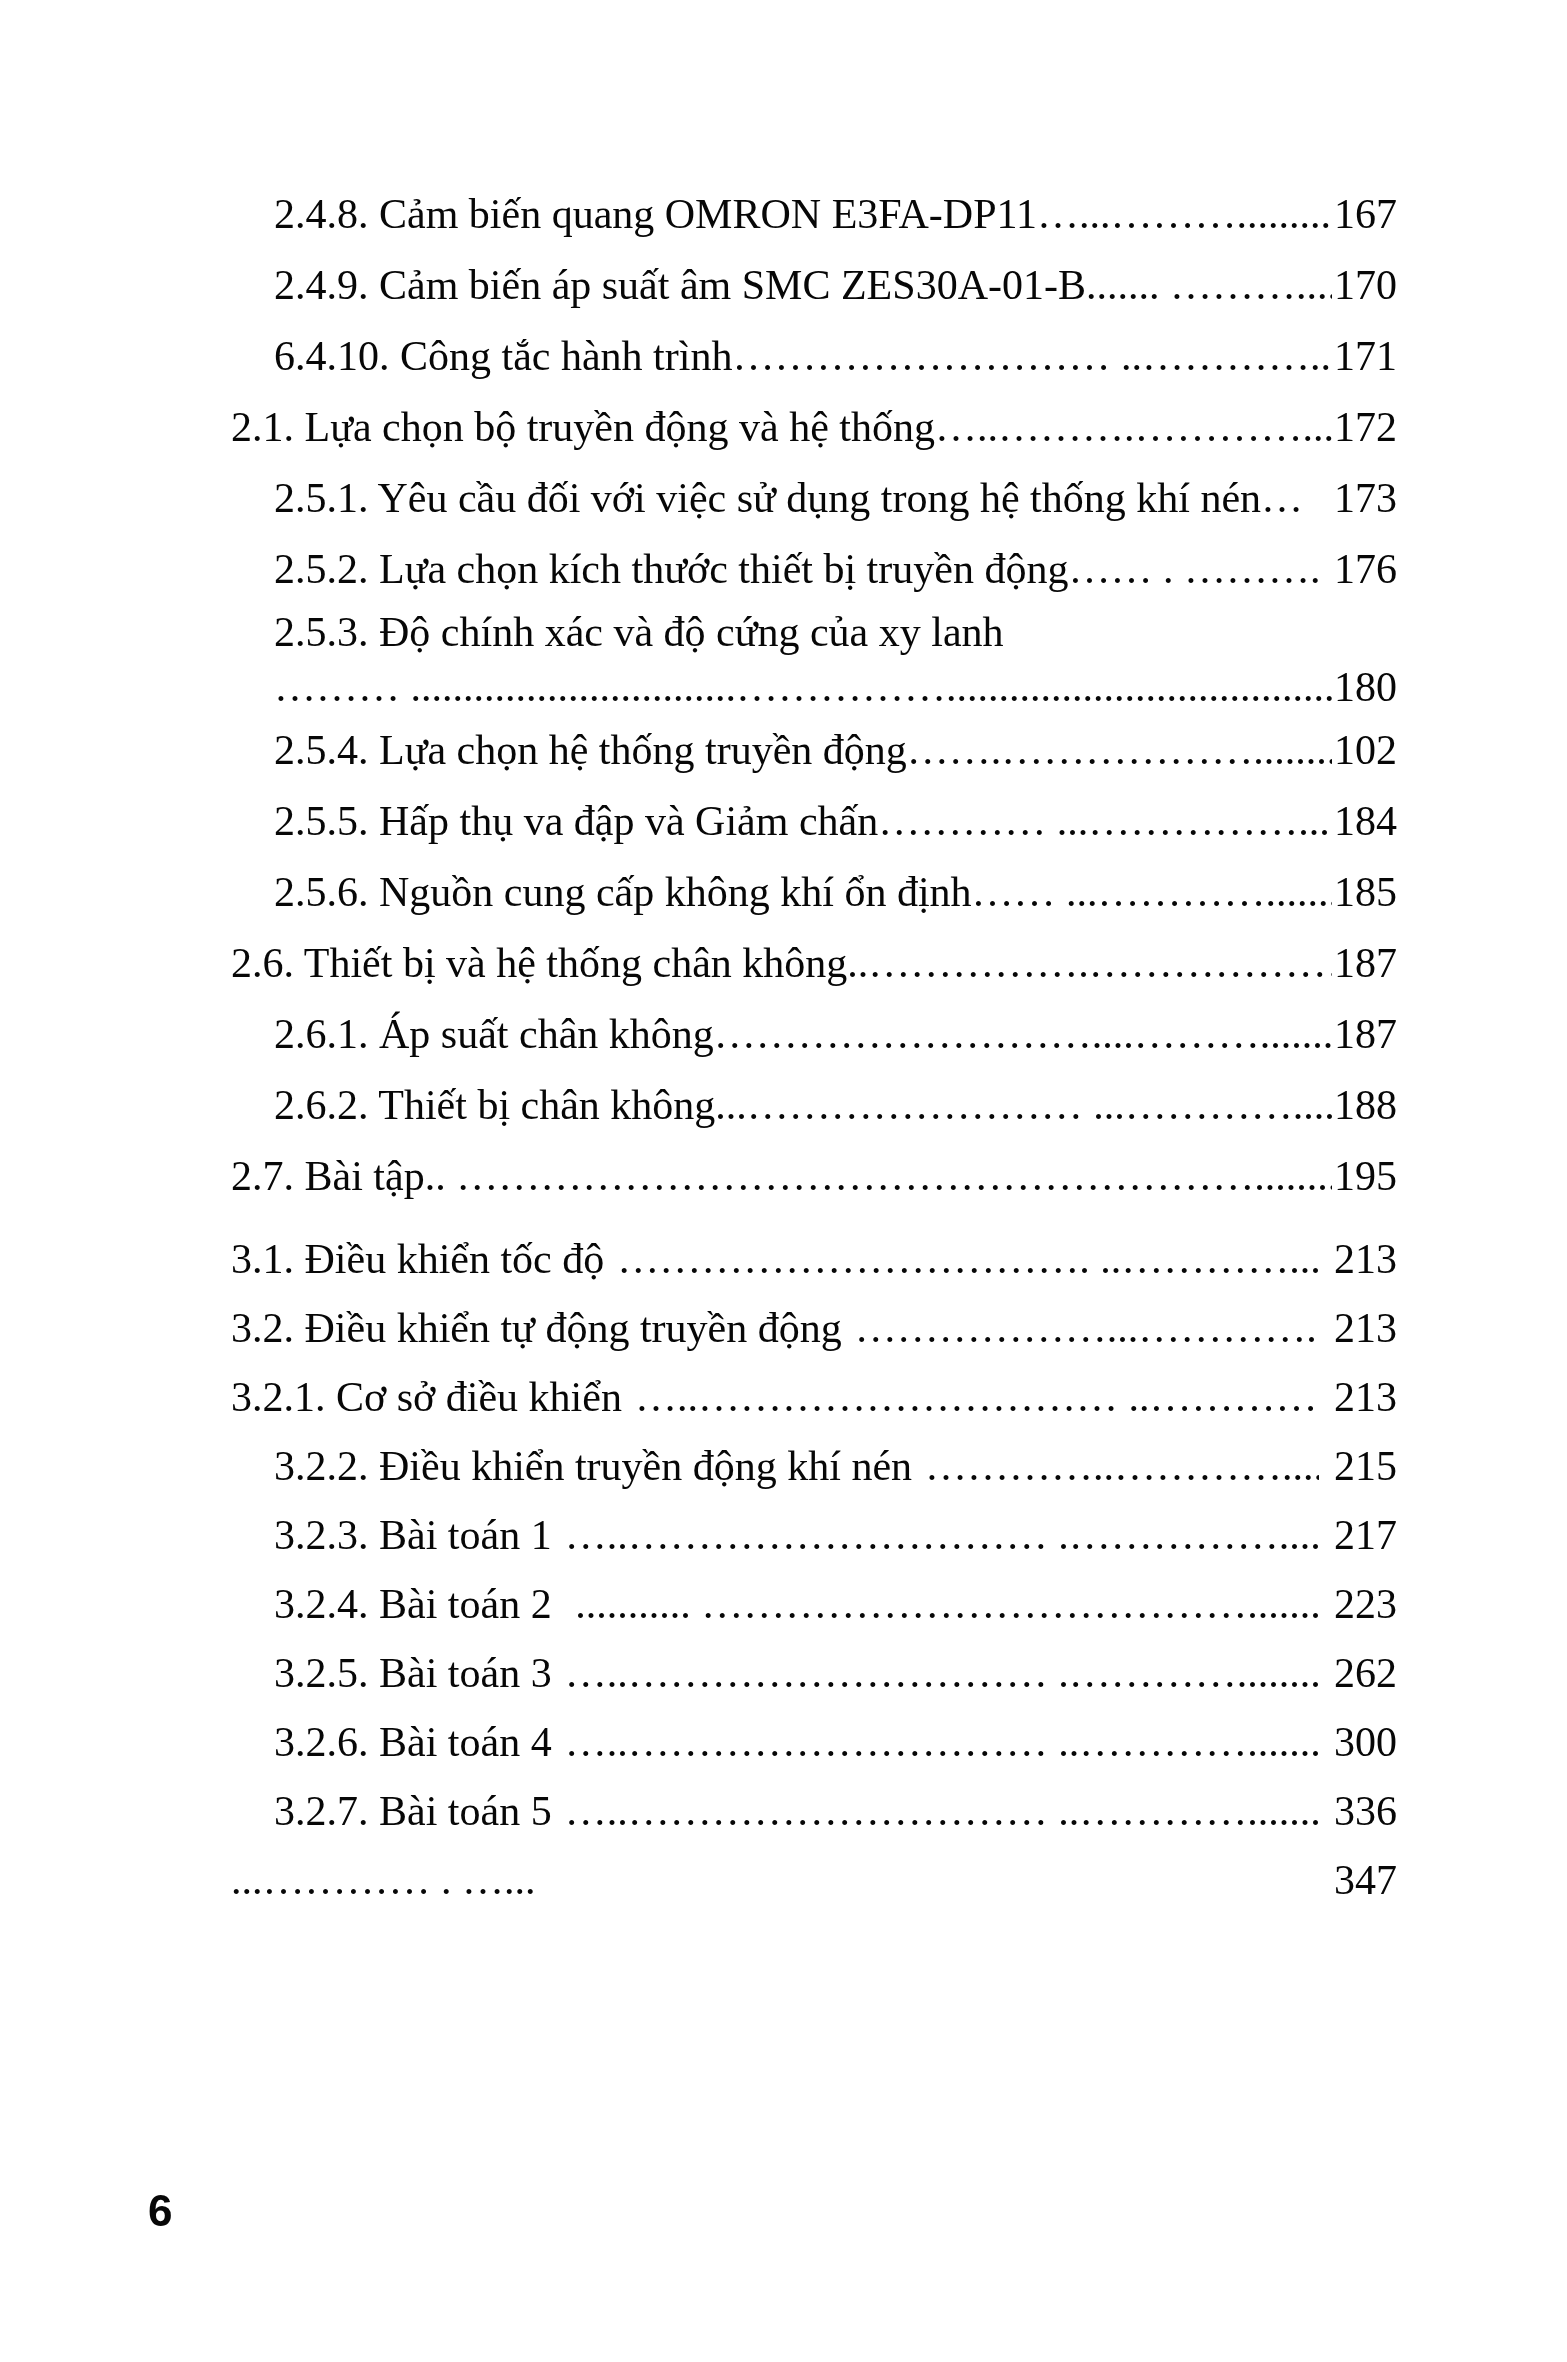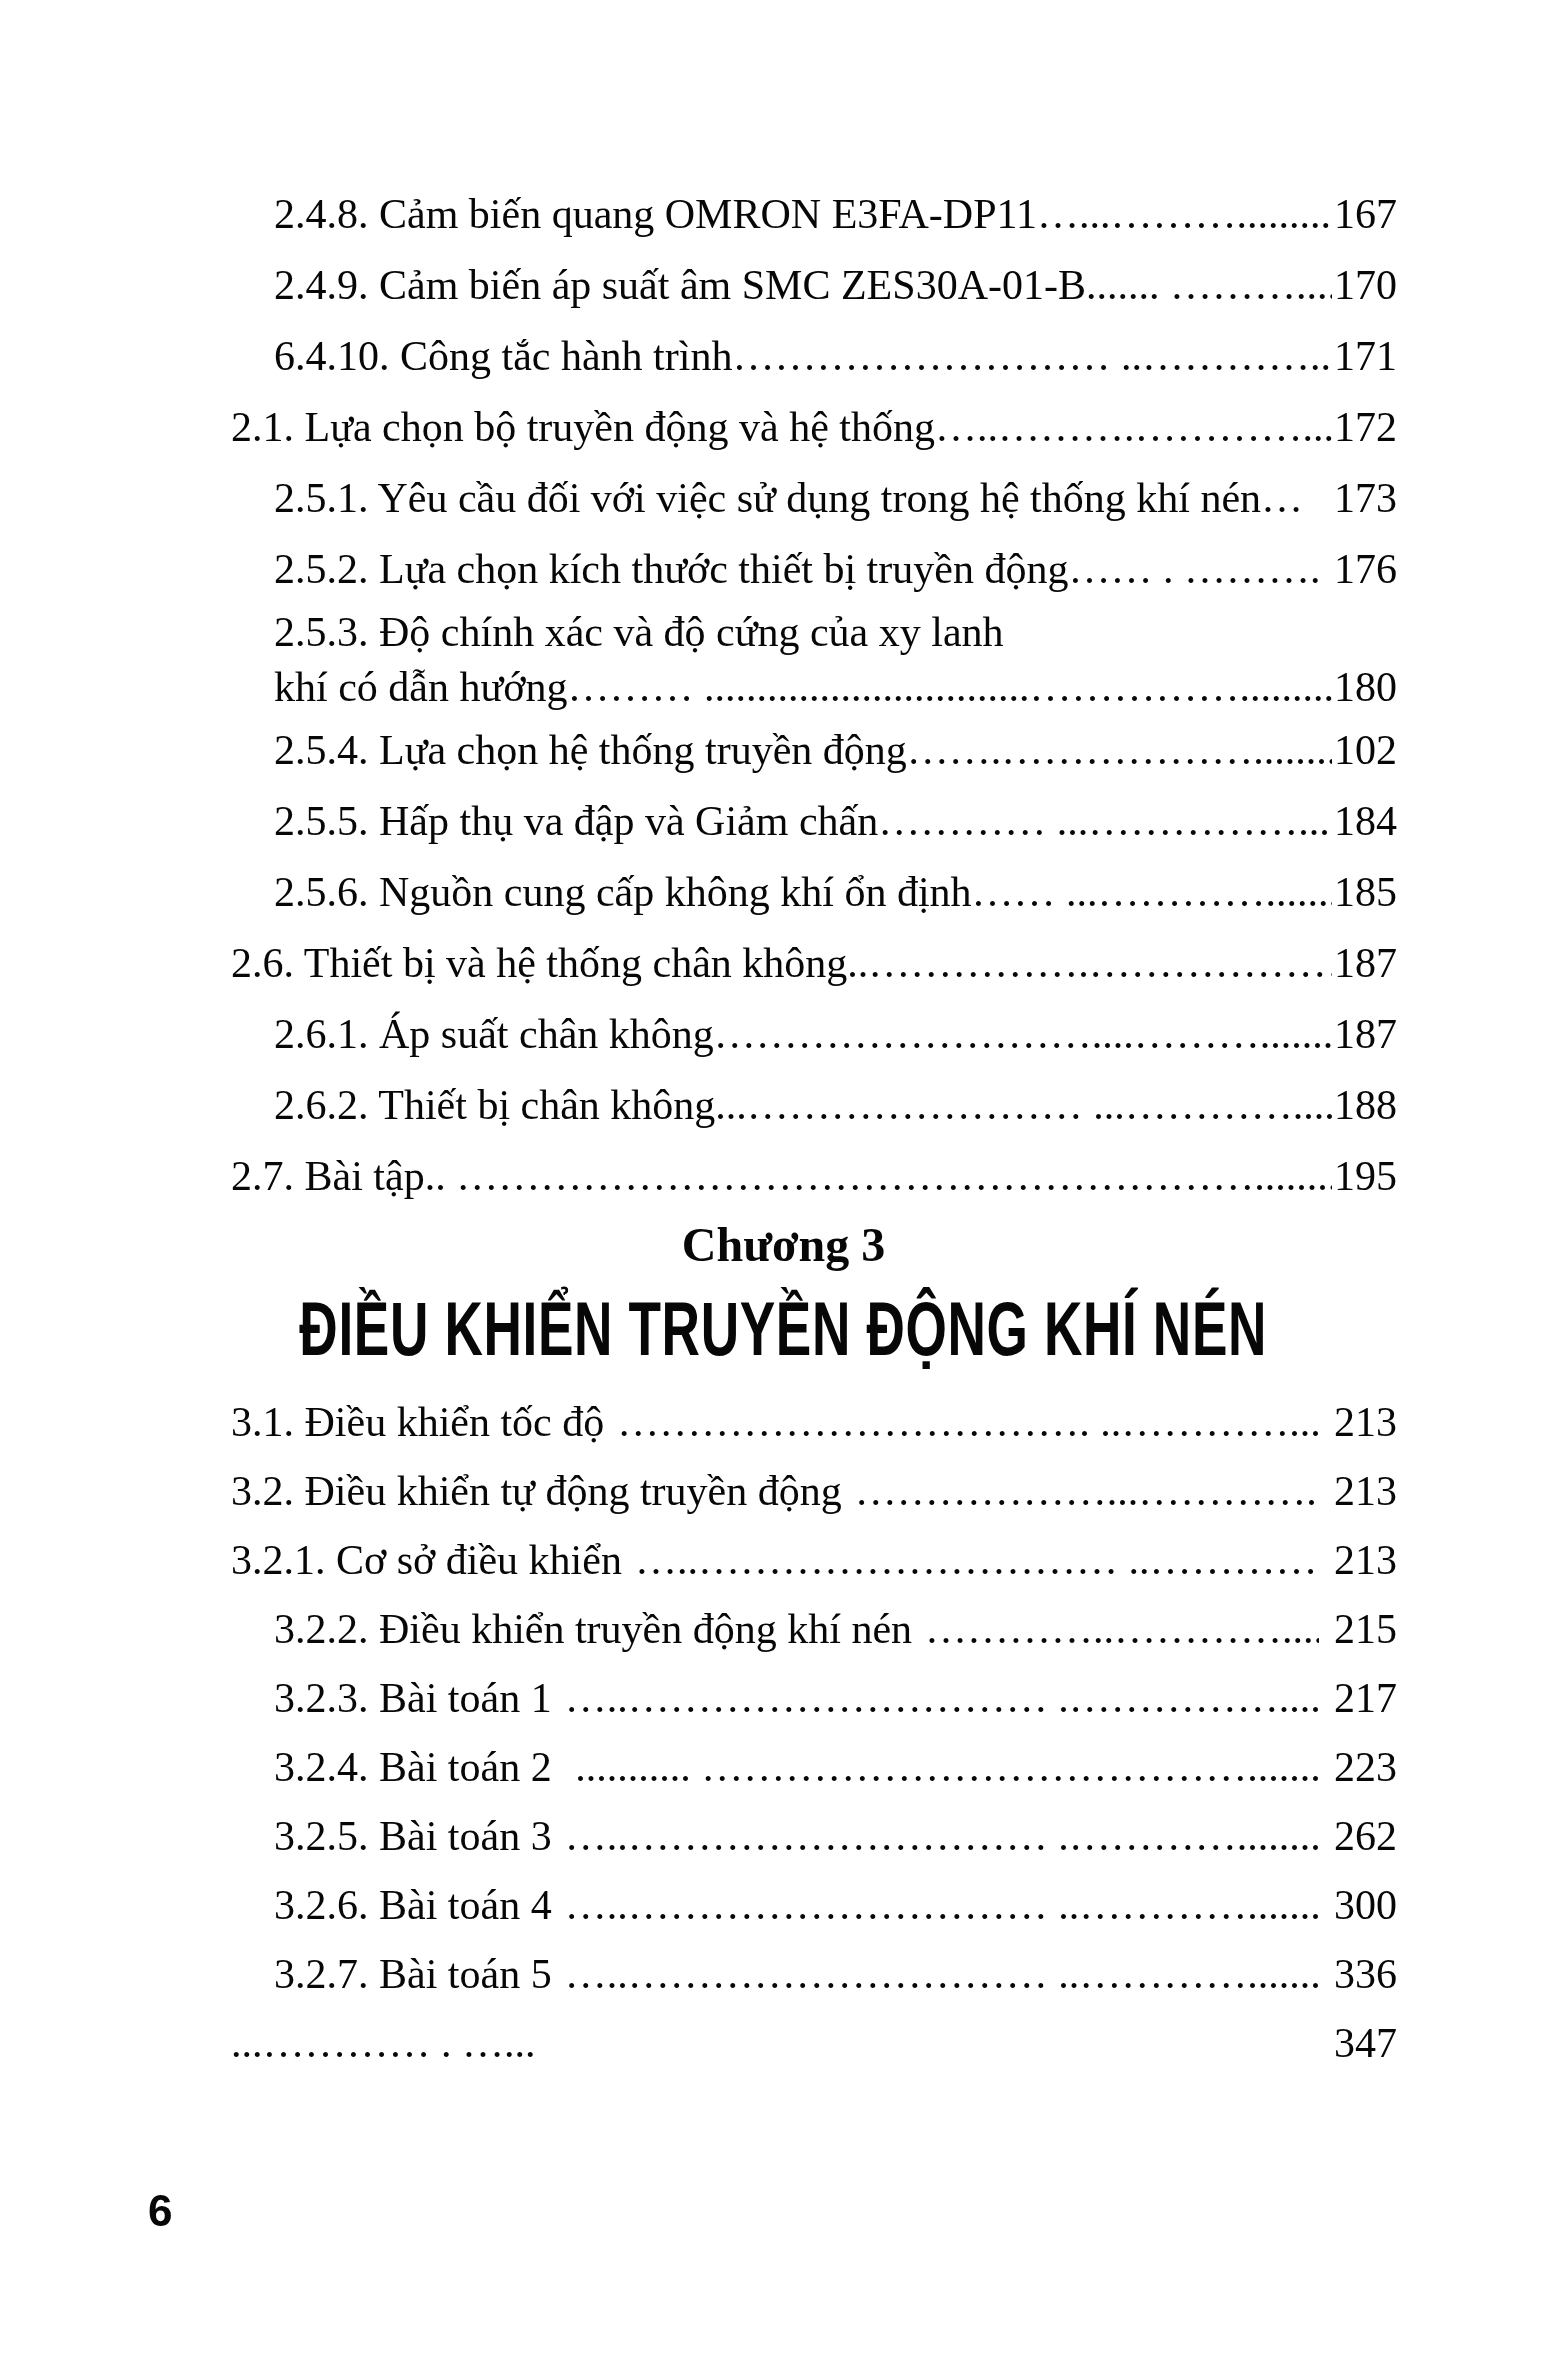--- a/index.html
+++ b/index.html
@@ -87,21 +87,20 @@
         </div>
         <div class="row sub">
           <span class="label">2.5.2. Lựa chọn kích thước thiết bị truyền động</span>
           <span class="leader"><span>…… . ……….</span></span>
           <span class="pageno">176</span>
         </div>
         <div class="row sub wrap1">
           <span class="label">2.5.3. Độ chính xác và độ cứng của xy lanh</span>
         </div>
         <div class="row sub wrap2">
-          <span class="label">khí có dẫn hướng</span>
           <span class="leader"><span>……… ...............................……………</span><span>......................................................................................................................................................</span></span>
           <span class="pageno">180</span>
         </div>
         <div class="row sub">
           <span class="label">2.5.4. Lựa chọn hệ thống truyền động</span>
           <span class="leader"><span>…….………………</span><span>......................................................................................................................................................</span></span>
           <span class="pageno">102</span>
         </div>
         <div class="row sub">
           <span class="label">2.5.5. Hấp thụ va đập và Giảm chấn</span>
@@ -128,26 +127,20 @@
           <span class="leader"><span>...…………………… ...…………</span><span>......................................................................................................................................................</span></span>
           <span class="pageno">188</span>
         </div>
         <div class="row">
           <span class="label">2.7. Bài tập..</span>
           <span class="leader"><span> …………………………………………………..</span><span>......................................................................................................................................................</span></span>
           <span class="pageno">195</span>
         </div>
       </div>
 
-    <div class="chapter">
-      <div class="kicker">Chương 3</div>
-      <div class="chap-title">
-        <span class="chap-title-inner">ĐIỀU KHIỂN TRUYỀN ĐỘNG KHÍ NÉN</span>
-      </div>
-    </div>
 
     <div class="toc-part sec3">
         <div class="row">
           <span class="label">3.1. Điều khiển tốc độ</span>
           <span class="leader"><span>……………………………. ..………….</span><span>......................................................................................................................................................</span></span>
           <span class="pageno">213</span>
         </div>
         <div class="row">
           <span class="label">3.2. Điều khiển tự động truyền động</span>
           <span class="leader"><span>………………...………….</span><span>......................................................................................................................................................</span></span>

